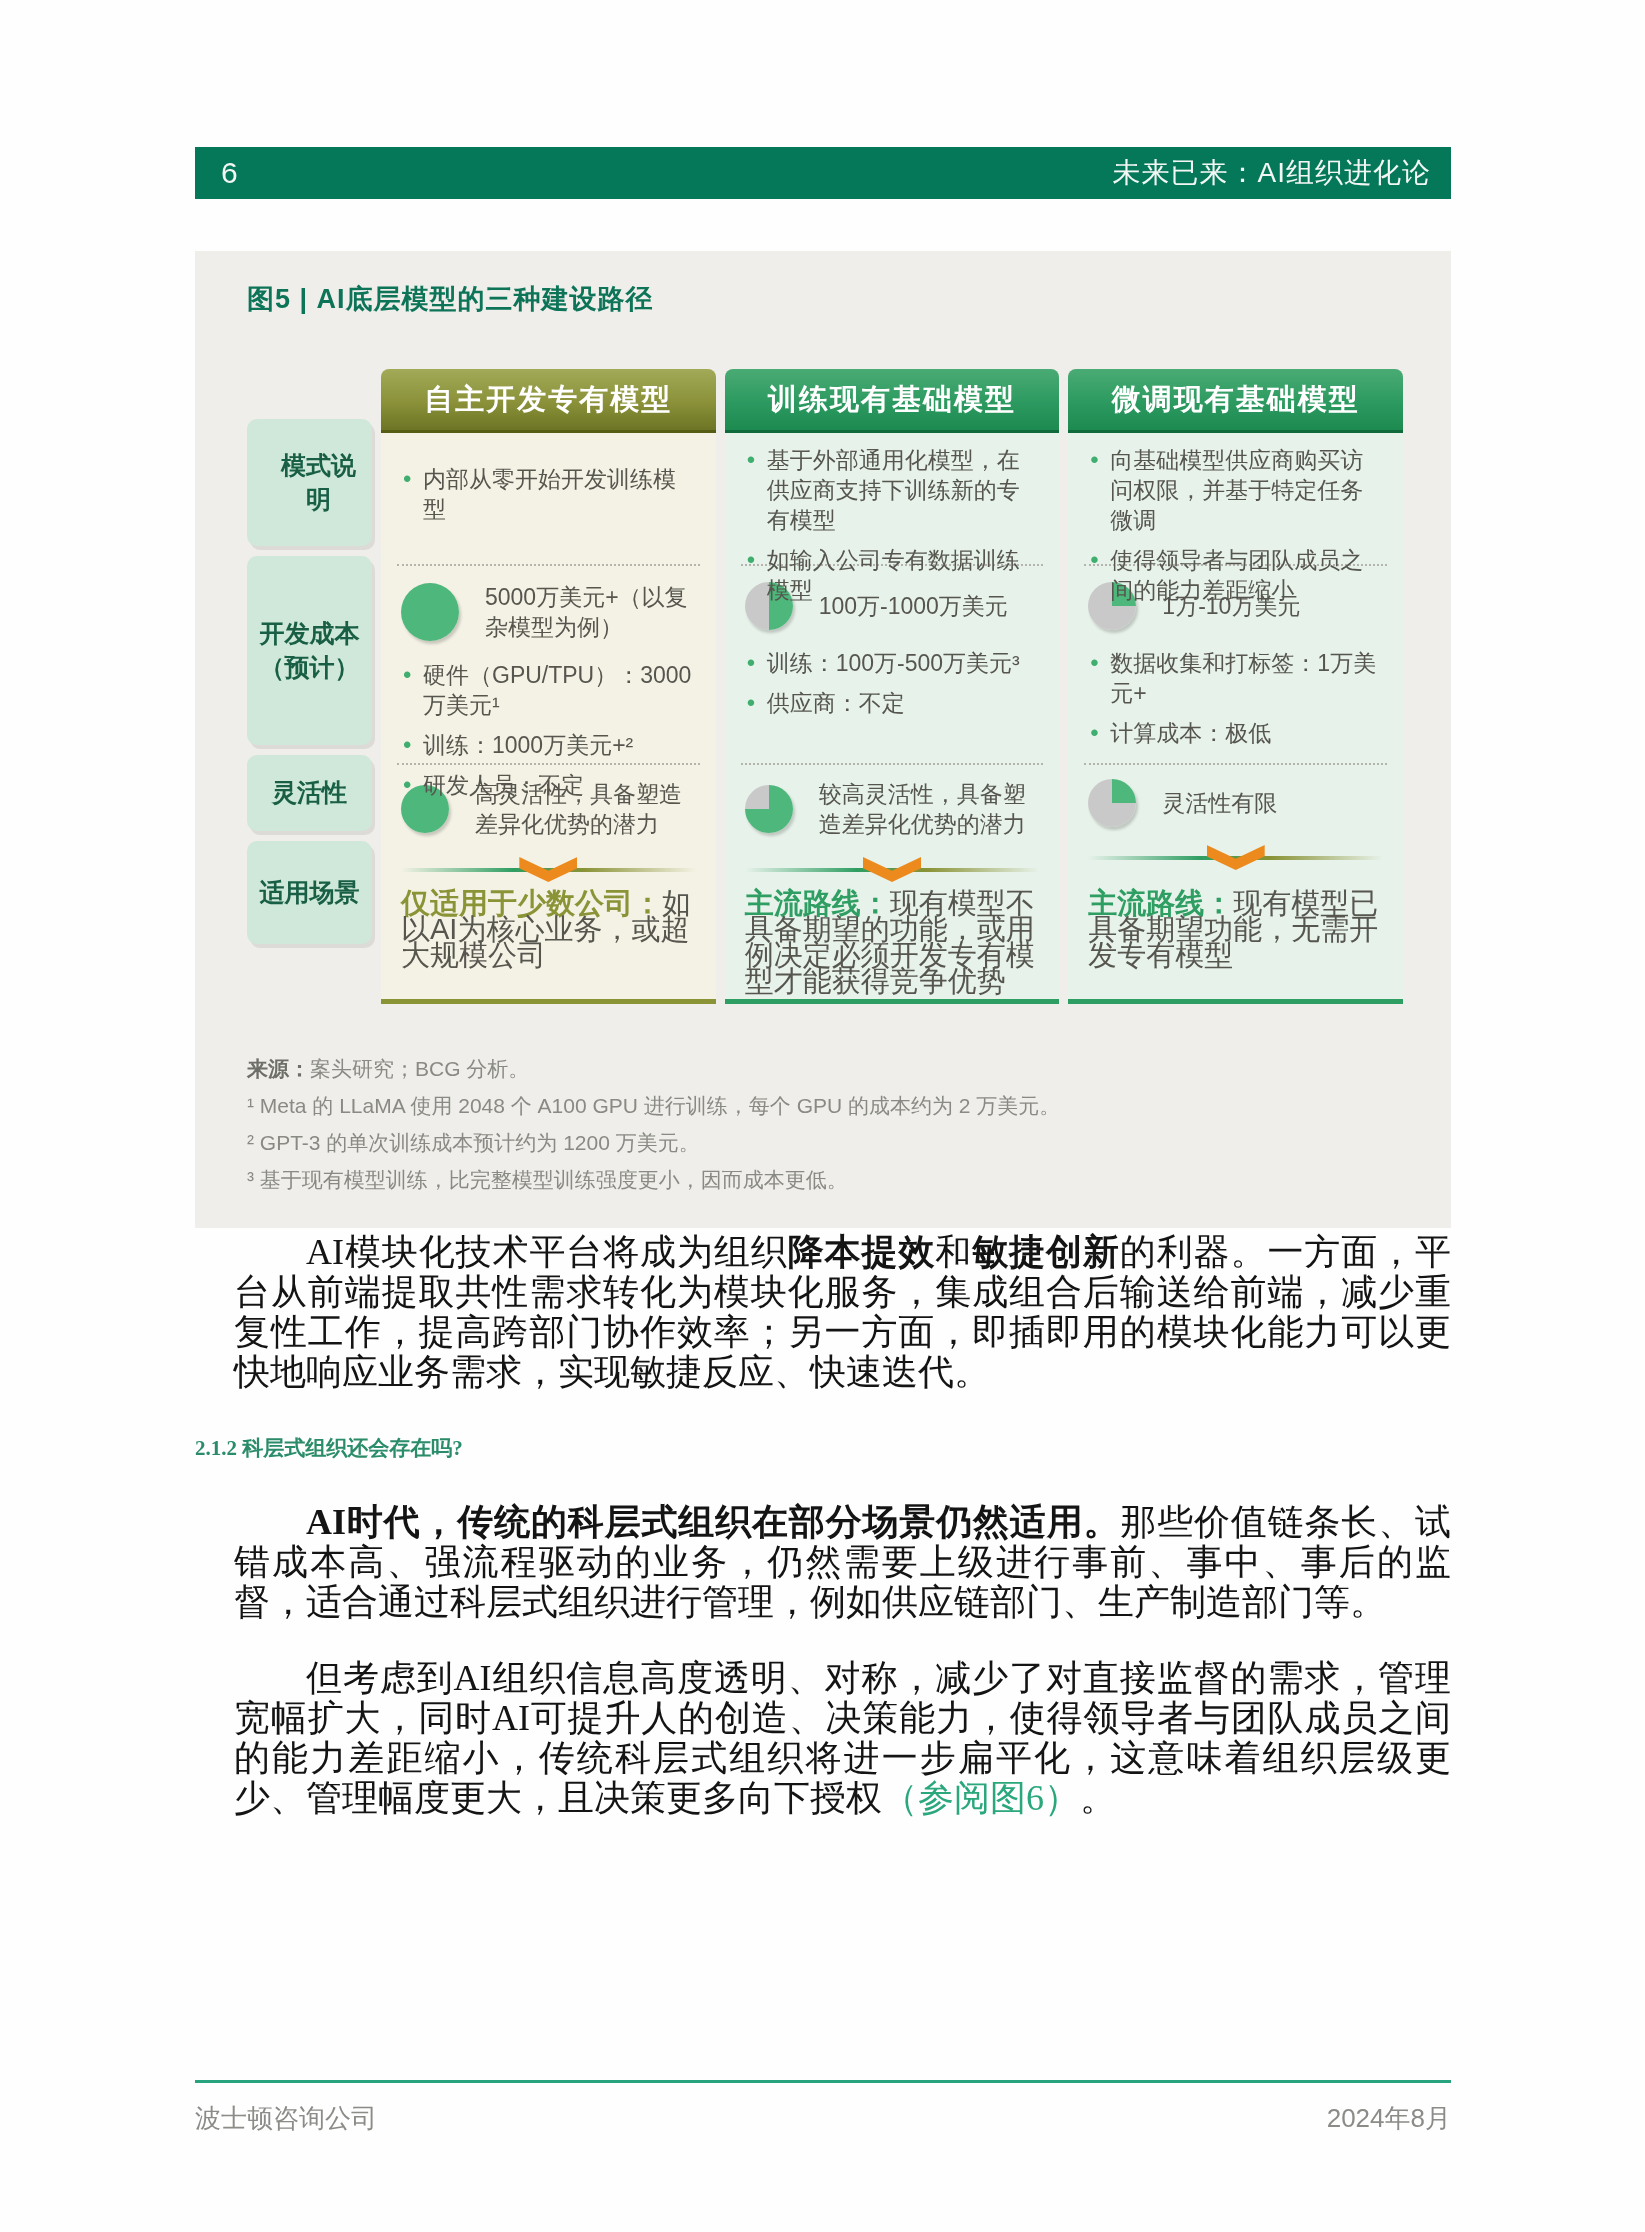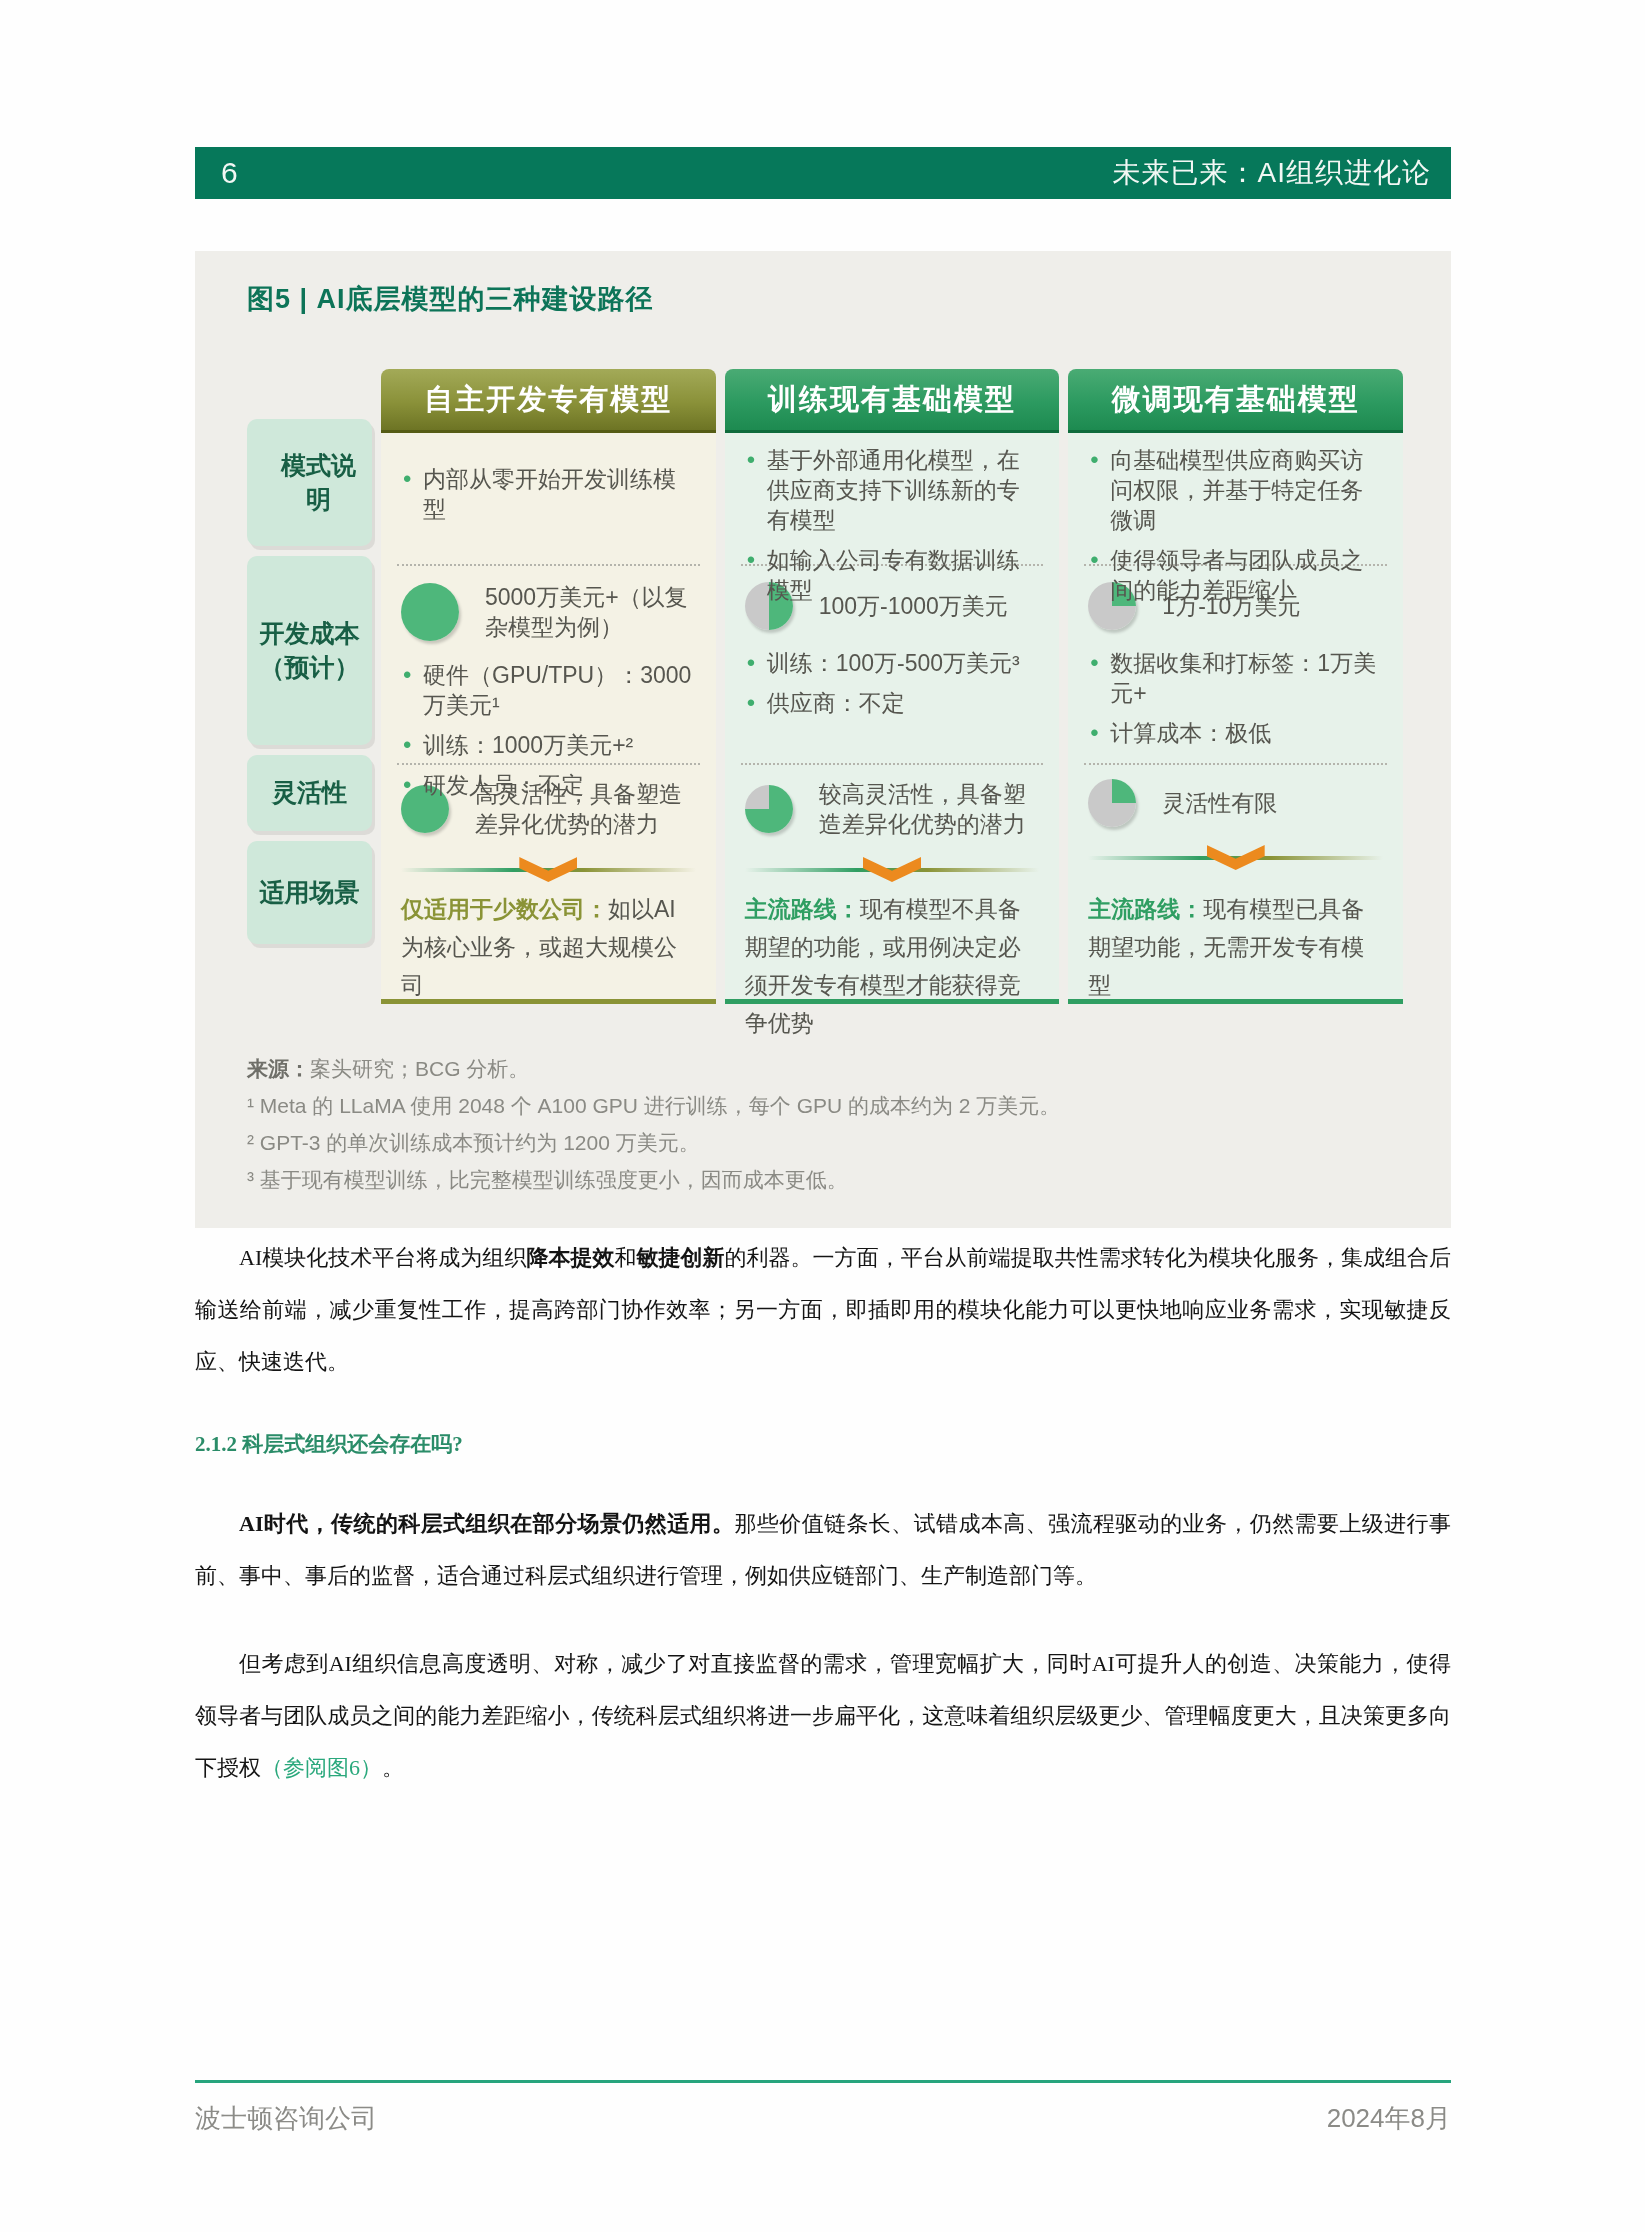--- a/index.html
+++ b/index.html
@@ -74,32 +74,32 @@
   .divider .line {
     position:absolute; left:0; right:0; top:11px; height:4px;
     background:linear-gradient(90deg, rgba(47,158,98,0) 0%, #2f9e62 38%, #8a9336 62%, rgba(138,147,54,0) 100%);
   }
   .chev {
     position:absolute; left:50%; top:0; width:58px; height:25px; margin-left:-29px;
     background:#ec8a1e;
     clip-path:polygon(0 0, 50% 55%, 100% 0, 100% 45%, 50% 100%, 0 45%);
   }
 
-  .scene-text { font-size:23px; line-height:38px; color:#56564f; }
+  .scene-text { font-size:29px; line-height:26px; color:#56564f; }
   .lead-olive { color:#8a9336; font-weight:bold; }
   .lead-green { color:#2f9e62; font-weight:bold; }
 
   
   .notes { margin-top:46px; color:#8a8a84; font-size:21px; line-height:37px; }
   .notes .src-label { font-weight:bold; color:#6f6f69; }
 
   
   .content { position:absolute; top:1232px; left:195px; right:195px; color:#141414;
     font-family:"Liberation Serif","DejaVu Serif",serif; }
-  .content p { font-size:22px; line-height:52px; text-align:justify; text-indent:2em; }
+  .content p { font-size:36px; line-height:40px; text-align:justify; text-indent:2em;margin-left:39px; }
   .content .b { font-weight:bold; }
   .h212 { color:#2a8c68; font-size:21px; font-weight:bold; margin:42px 0 40px 0;
     font-family:"Liberation Serif","DejaVu Serif",serif; }
   .mt { margin-top:36px; }
   .figlink { color:#2aa87c; cursor:pointer; }
 
   
   .footer { position:absolute; top:2080px; left:195px; right:195px;
     border-top:3px solid #27a47d; padding-top:18px;
     display:flex; justify-content:space-between; color:#8b8b87; font-size:26px; }

